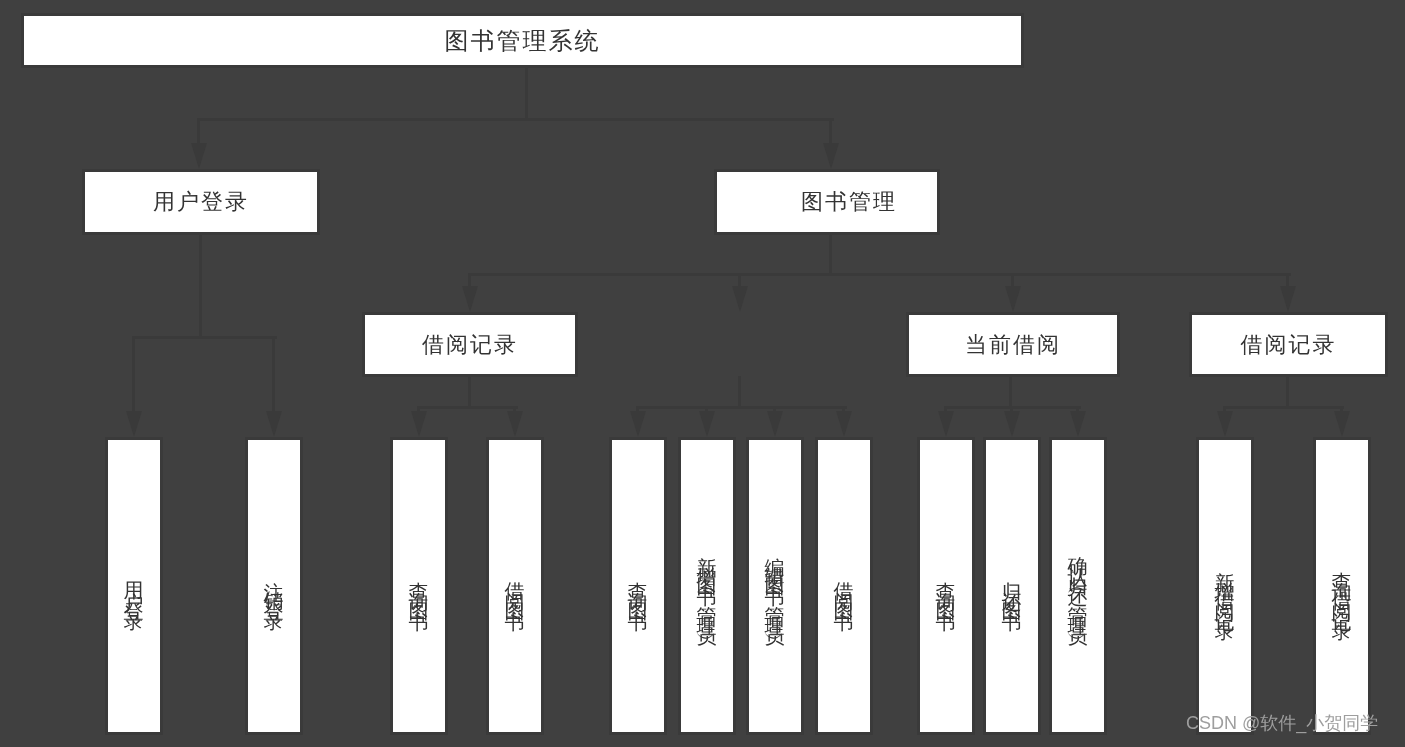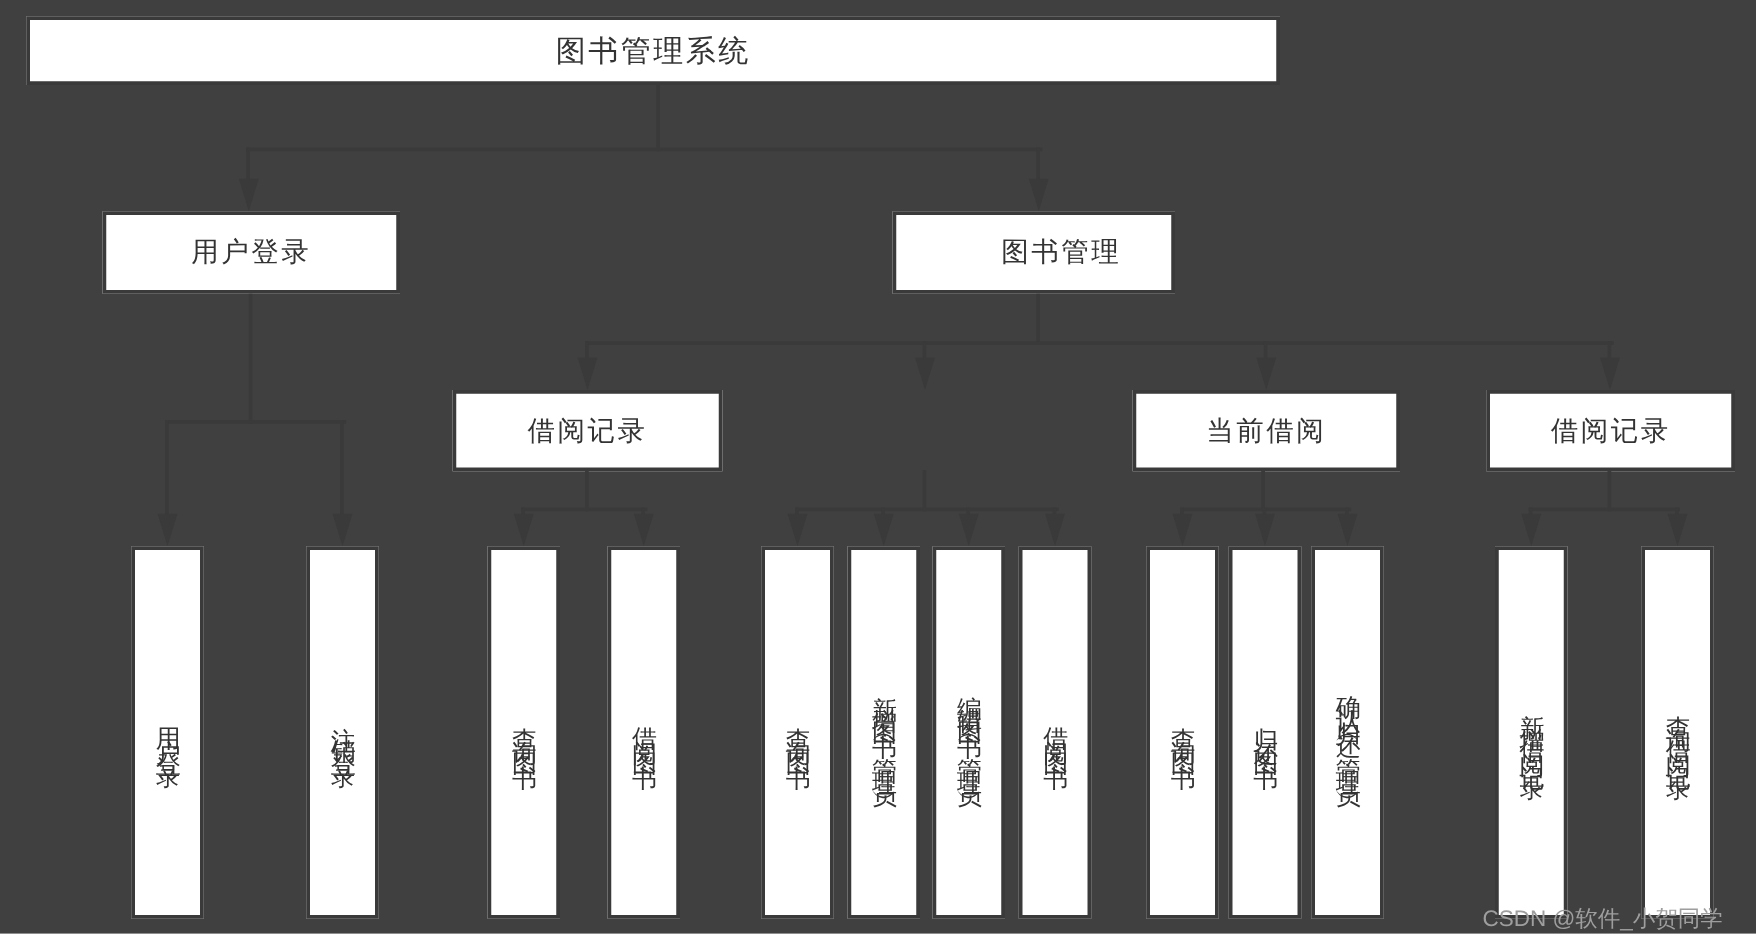--- a/index.html
+++ b/index.html
@@ -19,21 +19,21 @@
   }
   .vline { position:absolute; width:3px; background:#3a3a3a; }
   .hline { position:absolute; height:3px; background:#3a3a3a; }
   .arrow {
     position:absolute; width:0; height:0;
     border-left:8px solid transparent; border-right:8px solid transparent;
     border-top:26px solid #3a3a3a;
   }
   .watermark {
     position:absolute; left:1186px; top:711px; font-size:18px;
-    color:#9e9e9e; white-space:nowrap;margin-top:12px;
+    color:#9e9e9e; white-space:nowrap;
   }
 </style>
 </head>
 <body>
 
 <div class="stage">
 
   <div class="box" style="left:21px; top:13px; width:1003px; height:55px;">
     <span class="root-label">图书管理系统</span>
   </div>

